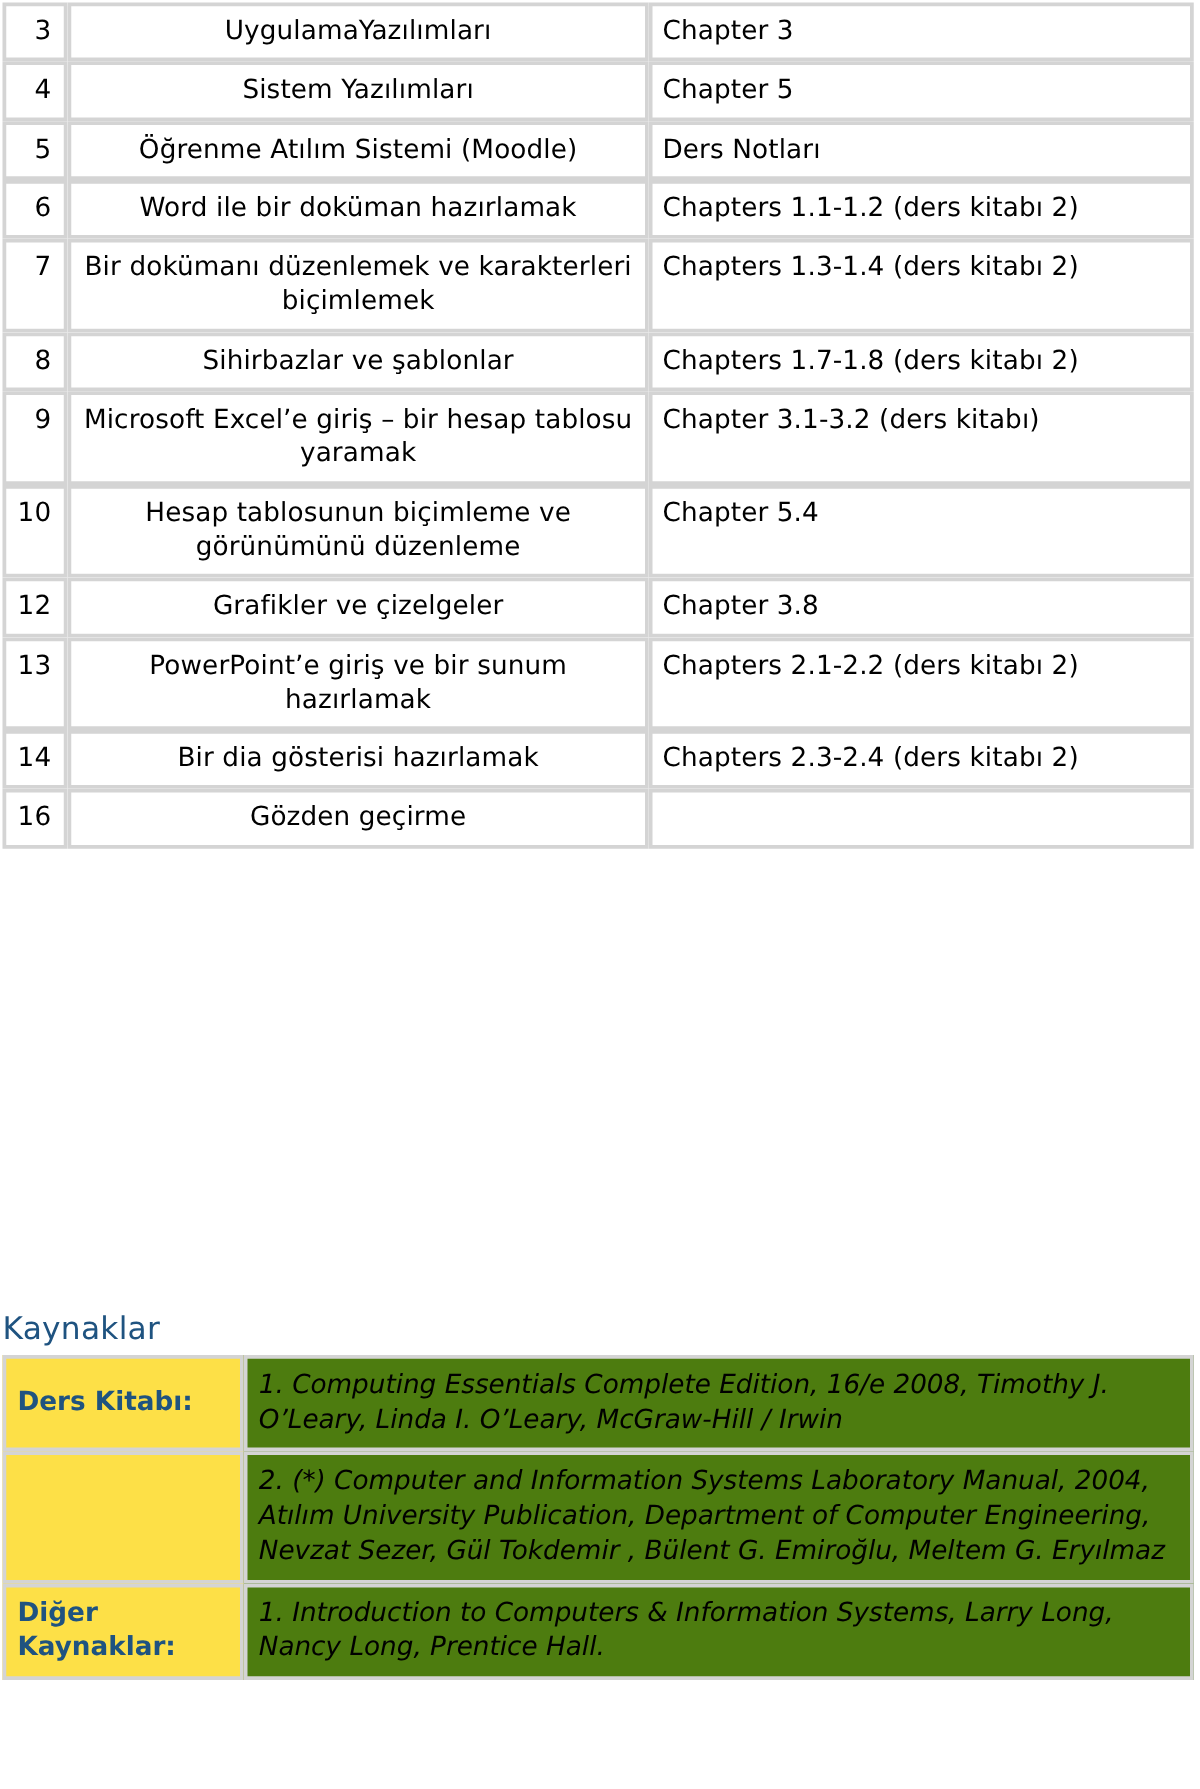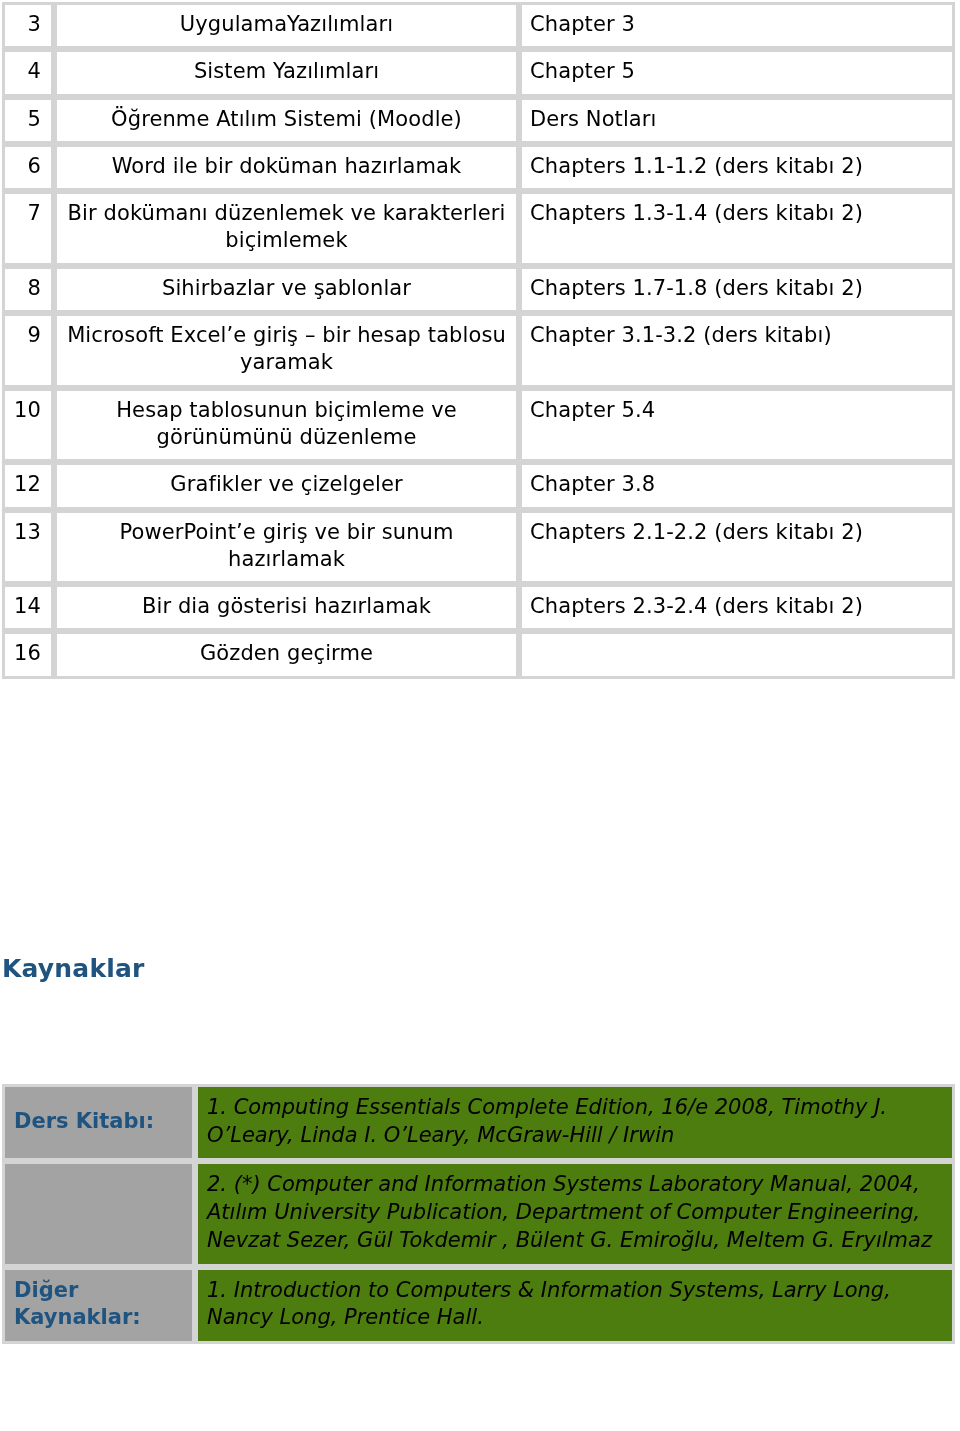--- a/index.html
+++ b/index.html
@@ -50,23 +50,23 @@
     text-align: center;
   }
   table.syllabus td.week-ref {
     width: 436px;
   }
 
   
   .resources-heading {
     position: absolute;
     left: 2px;
-    top: 954px;
+    top: 1048px;
     font-size: 25px;
-    font-weight: bold;
+    font-weight: normal;
     color: #1f5380;
     letter-spacing: 0.2px;
   }
 
   
   .resources-wrap {
     position: absolute;
     left: 2px;
     top: 1084px;
     width: 953px;
@@ -79,21 +79,21 @@
   }
   table.resources td {
     border: 3px solid #d4d4d4;
     vertical-align: top;
     padding: 7px 9px 9px 9px;
     font-size: 21px;
     line-height: 1.32;
   }
   table.resources td.res-label {
     width: 193px;
-    background: #a3a3a3;
+    background: #fde047;
     color: #1f5380;
     font-weight: bold;
     vertical-align: middle;
   }
   table.resources td.res-body {
     background: #4d7c0f;
     color: #000000;
     font-style: italic;
   }
   .res-label.mid { vertical-align: middle; }

